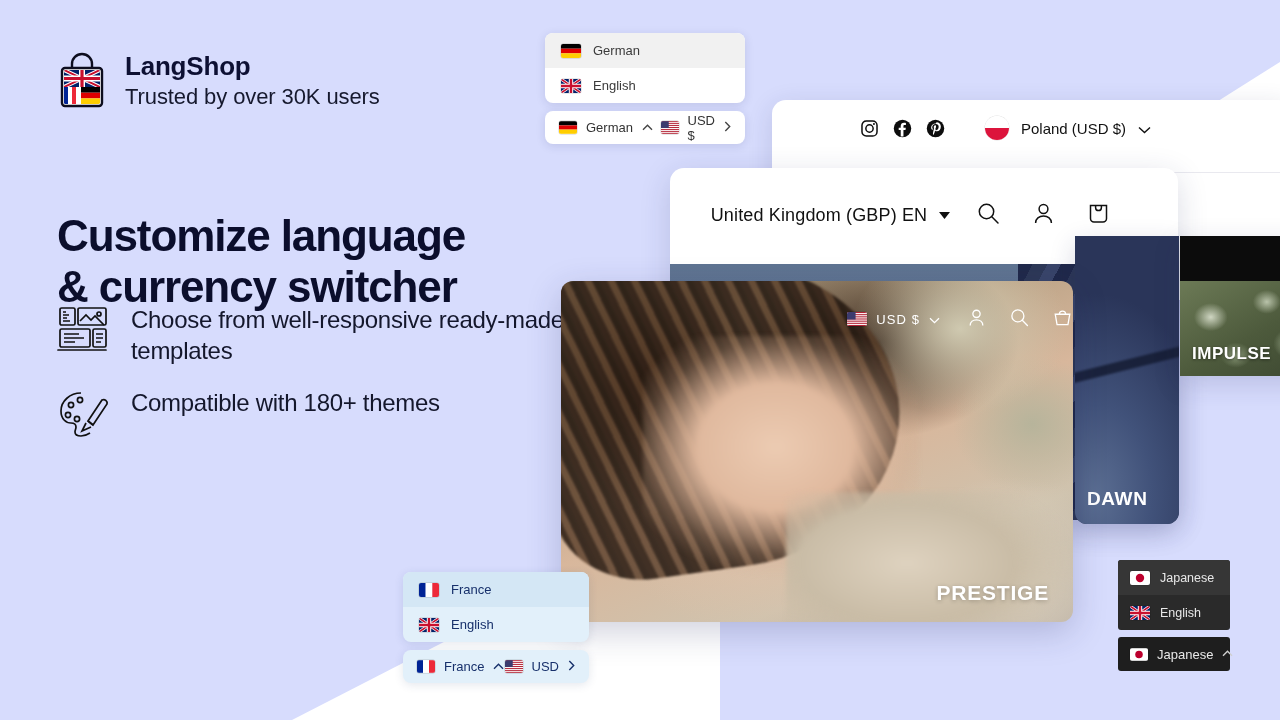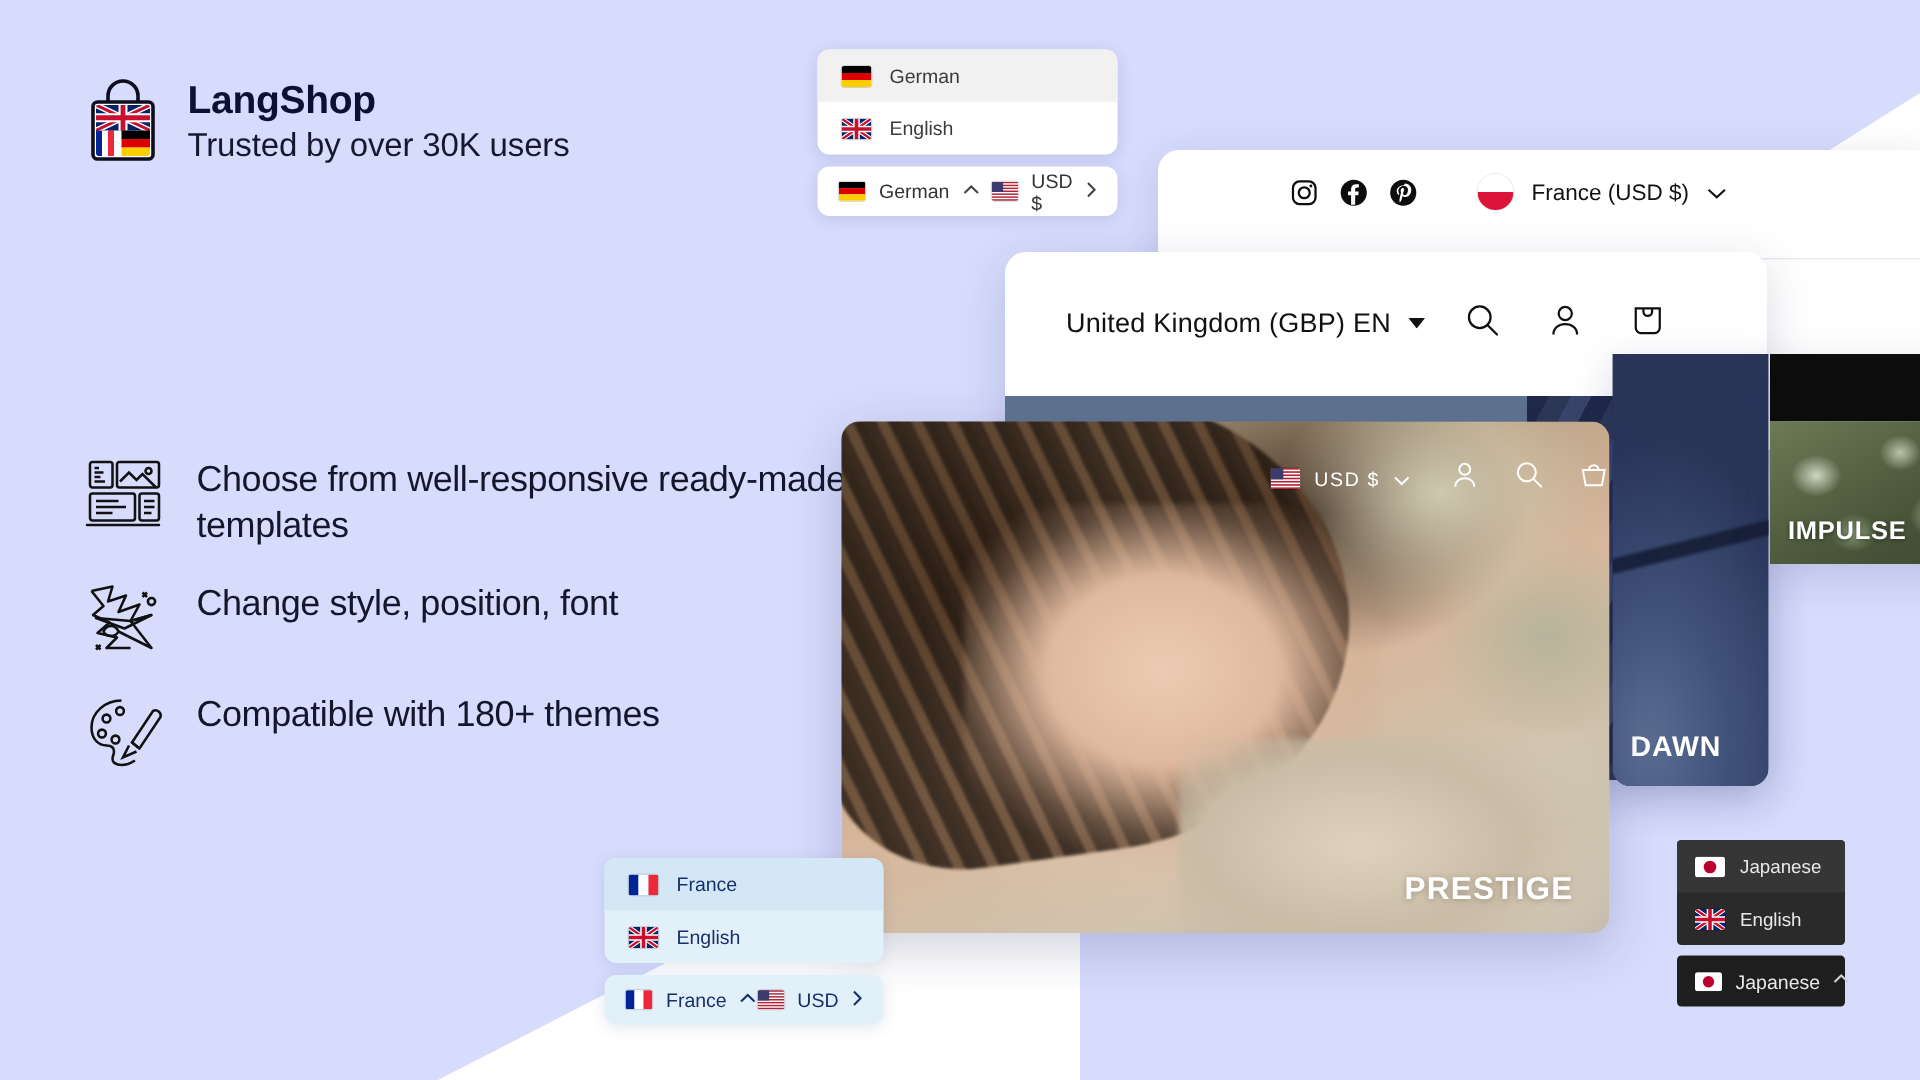--- a/index.html
+++ b/index.html
@@ -265,20 +265,24 @@
           </g>
         </g>
       </svg>
     </span>
     <span class="brand-text">
       <span class="brand-title">LangShop</span>
       <span class="brand-sub">Trusted by over 30K users</span>
     </span>
   </div>
 
+  <h1 class="headline">
+    <span>Customize language</span>
+    <span class="l2">&amp; currency switcher</span>
+  </h1>
 
   <div class="features">
 
     <div class="feature">
       <span class="f-icon">
         <svg viewBox="0 0 52 52" width="52" height="52" fill="none" stroke="#111" stroke-width="1.7">
           <rect x="3" y="3" width="15" height="17" rx="1.6"></rect>
           <path d="M6 7h3M6 10h6M6 13h4M6 16h7"></path>
           <rect x="21" y="3" width="28" height="17" rx="1.6"></rect>
           <path d="M23 16l6-6 5 5 4-4 9 9"></path>
@@ -286,35 +290,20 @@
           <rect x="3" y="24" width="30" height="18" rx="1.6"></rect>
           <path d="M7 29h15M7 33h20M7 37h11"></path>
           <path d="M1 45h48" stroke-linecap="round"></path>
           <rect x="36" y="24" width="13" height="18" rx="1.6"></rect>
           <path d="M39 29h7M39 33h7M39 37h5"></path>
         </svg>
       </span>
       <span class="f-text">Choose from well-responsive ready-made templates</span>
     </div>
 
-    <div class="feature">
-      <span class="f-icon">
-        <svg viewBox="0 0 52 52" width="52" height="52" fill="none" stroke="#111" stroke-width="1.7" stroke-linejoin="round">
-          <path d="M4 6 L18 3 L15 13 L27 9 L22 20 L36 15 L30 26 L44 22"></path>
-          <path d="M4 6 L12 16 L5 22 L16 27 L8 34 L21 37 L14 44 L30 44"></path>
-          <path d="M7 24 L26 31 L44 22 L30 26 Z" fill="none"></path>
-          <path d="M12 33 C14 28, 20 28, 22 33 C20 37, 14 37, 12 33 Z"></path>
-          <path d="M22 33 L44 44 L30 26"></path>
-          <path d="M38 7 l3 3 M41 7 l-3 3"></path>
-          <circle cx="44" cy="13" r="2.4"></circle>
-          <path d="M7 42 l3 3 M10 42 l-3 3"></path>
-        </svg>
-      </span>
-      <span class="f-text">Change style, position, font</span>
-    </div>
 
     <div class="feature">
       <span class="f-icon">
         <svg viewBox="0 0 52 52" width="52" height="52" fill="none" stroke="#111" stroke-width="1.7">
           <path d="M24 5C13 5 4 13 4 23c0 8 5 12 10 12 3 0 5 1 5 4 0 2-1 3-1 5 0 2 2 4 6 4 3 0 6-1 9-3"></path>
           <circle cx="14" cy="17" r="2.6"></circle>
           <circle cx="23" cy="12" r="2.6"></circle>
           <circle cx="11" cy="27" r="2.6"></circle>
           <circle cx="20" cy="31" r="2.6"></circle>
           <path d="M31 33 L45 12 a3.5 3.5 0 0 1 5 4 L36 37 Z"></path>
@@ -350,21 +339,21 @@
           </svg>
         </span>
       </span>
       <span class="poland-grp">
         <span class="flag-round">
           <svg width="24" height="24" viewBox="0 0 24 24">
             <rect width="24" height="12" fill="#ffffff"></rect>
             <rect y="12" width="24" height="12" fill="#DC143C"></rect>
           </svg>
         </span>
-        <span>France (USD $)</span>
+        <span>Poland (USD $)</span>
         <span>
           <svg width="13" height="8" viewBox="0 0 13 8" fill="none" stroke="#111" stroke-width="1.4">
             <path d="M1 1.5 L6.5 6.5 L12 1.5"></path>
           </svg>
         </span>
       </span>
     </div>
     <div class="pbar-divider"></div>
   </div>
 

